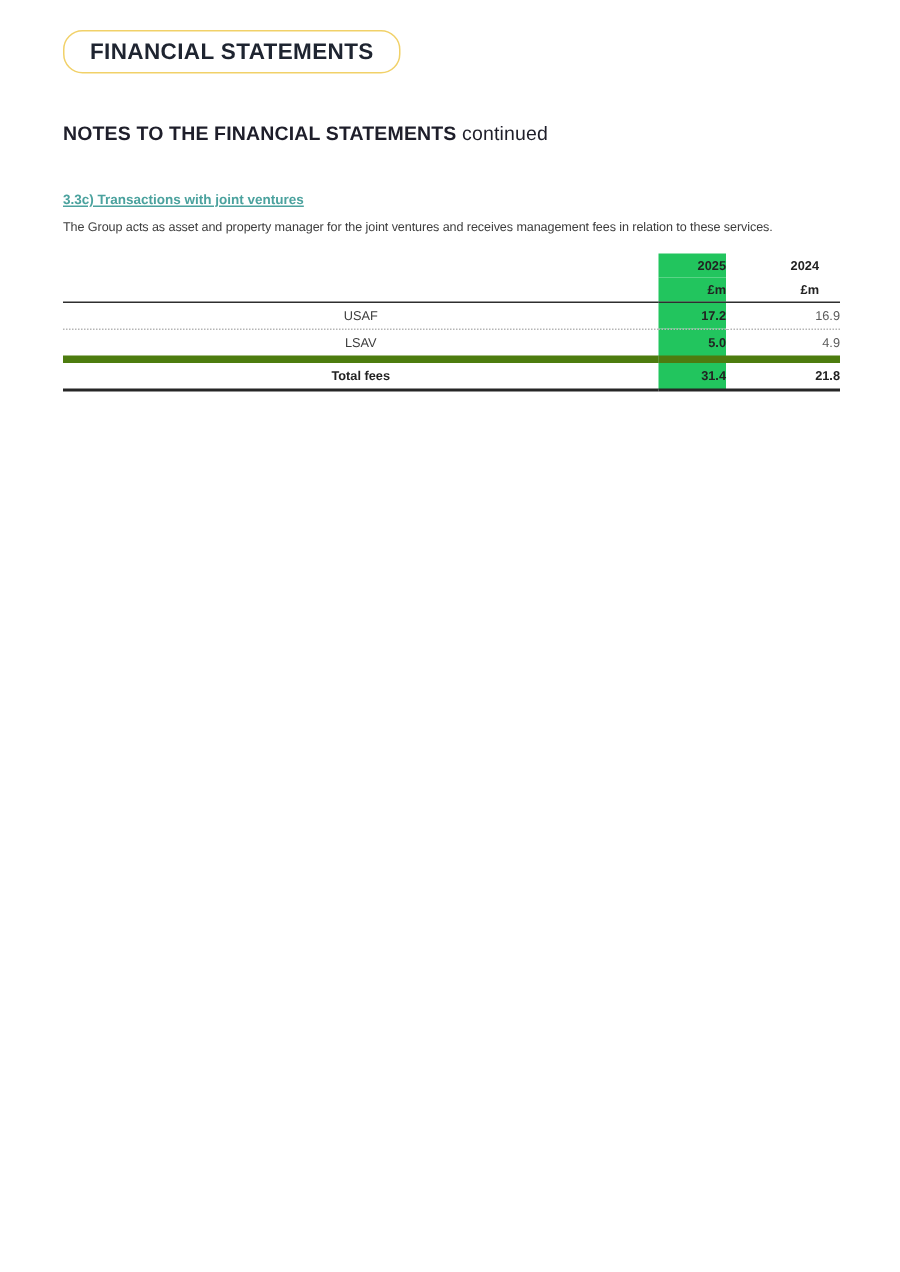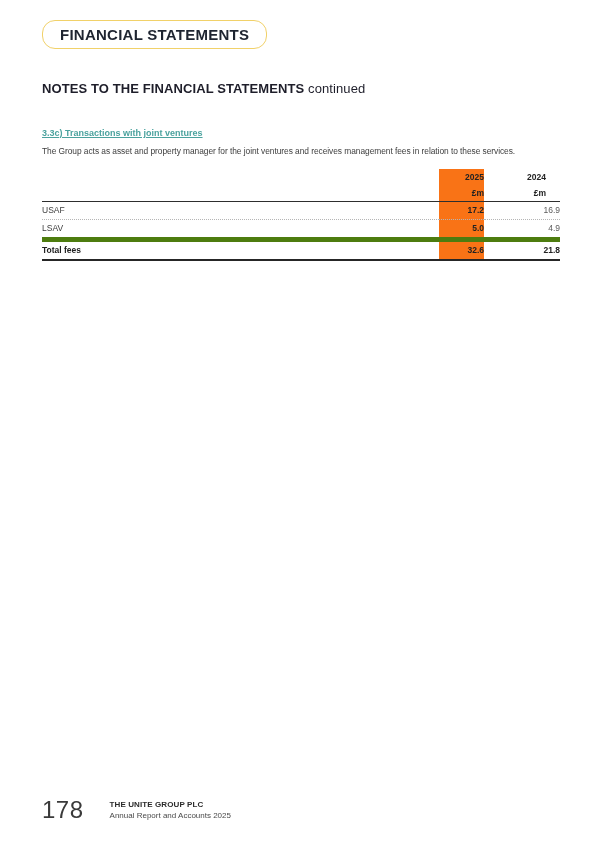--- a/index.html
+++ b/index.html
@@ -61,25 +61,25 @@
   .para.multiline { white-space: pre-line; }
   
   table.fees {
     width: 100%;
     border-collapse: collapse;
     margin-top: 11px;
     font-size: 8.5px;
     color: #3d3d3d;
   }
   table.fees td { padding: 3.5px 0; vertical-align: middle; }
-  td.label-cell { text-align: left; }
+  td.label-cell { text-align: center; }
   td.num { text-align: right; }
   td.c25 {
     width: 45px;
-    background: #f97316;
+    background: #22c55e;
     padding-right: 6px;
     font-weight: bold;
     color: #222222;
   }
   td.c24 { width: 62px; padding-right: 14px; }
   tr.hdr td { font-weight: bold; color: #222222; padding: 3px 0; }
   tr.hdr td.c24 { padding-right: 14px; }
   tr.hdr-unit td { border-bottom: 1.4px solid #2e2e2e; }
   tr.row-usaf td { border-bottom: 1px dotted #b5b5b5; }
   tr.row-lsav td { border-bottom: 5px solid #4d7c0f; }
@@ -147,30 +147,23 @@
         <td class="num c25">17.2</td>
         <td class="num c24 val24">16.9</td>
       </tr>
       <tr class="row-lsav">
         <td class="label-cell">LSAV</td>
         <td class="num c25">5.0</td>
         <td class="num c24 val24">4.9</td>
       </tr>
       <tr class="row-total">
         <td class="label-cell">Total fees</td>
-        <td class="num c25">32.6</td>
+        <td class="num c25">31.4</td>
         <td class="num c24 val24">21.8</td>
       </tr>
     </tbody>
       </table>
 
 
 
   </div>
 
-  <div class="footer">
-    <div class="page-number">178</div>
-    <div class="footer-text">
-      <div class="footer-company">THE UNITE GROUP PLC</div>
-      <div class="footer-report">Annual Report and Accounts 2025</div>
-    </div>
-  </div>
 </div>
 
 </body></html>

